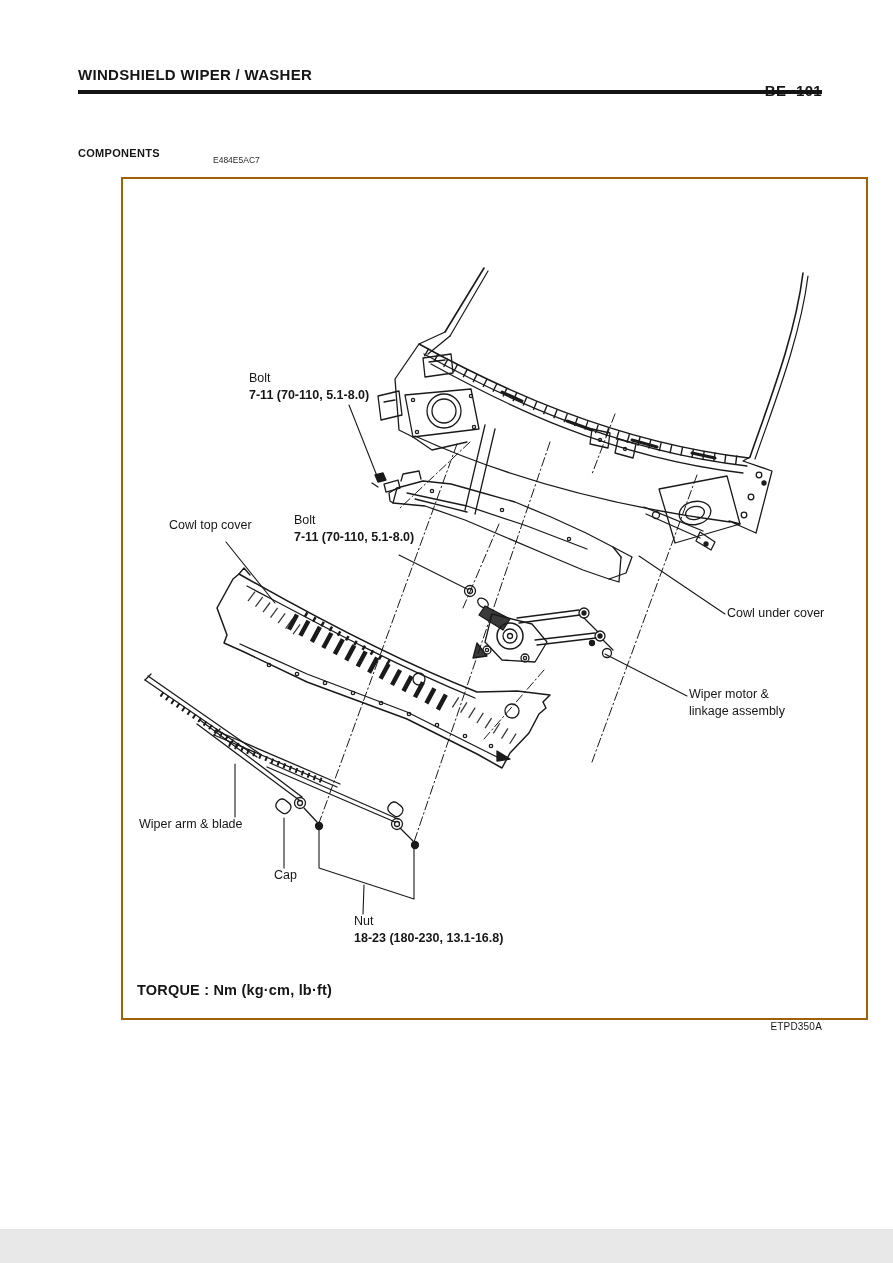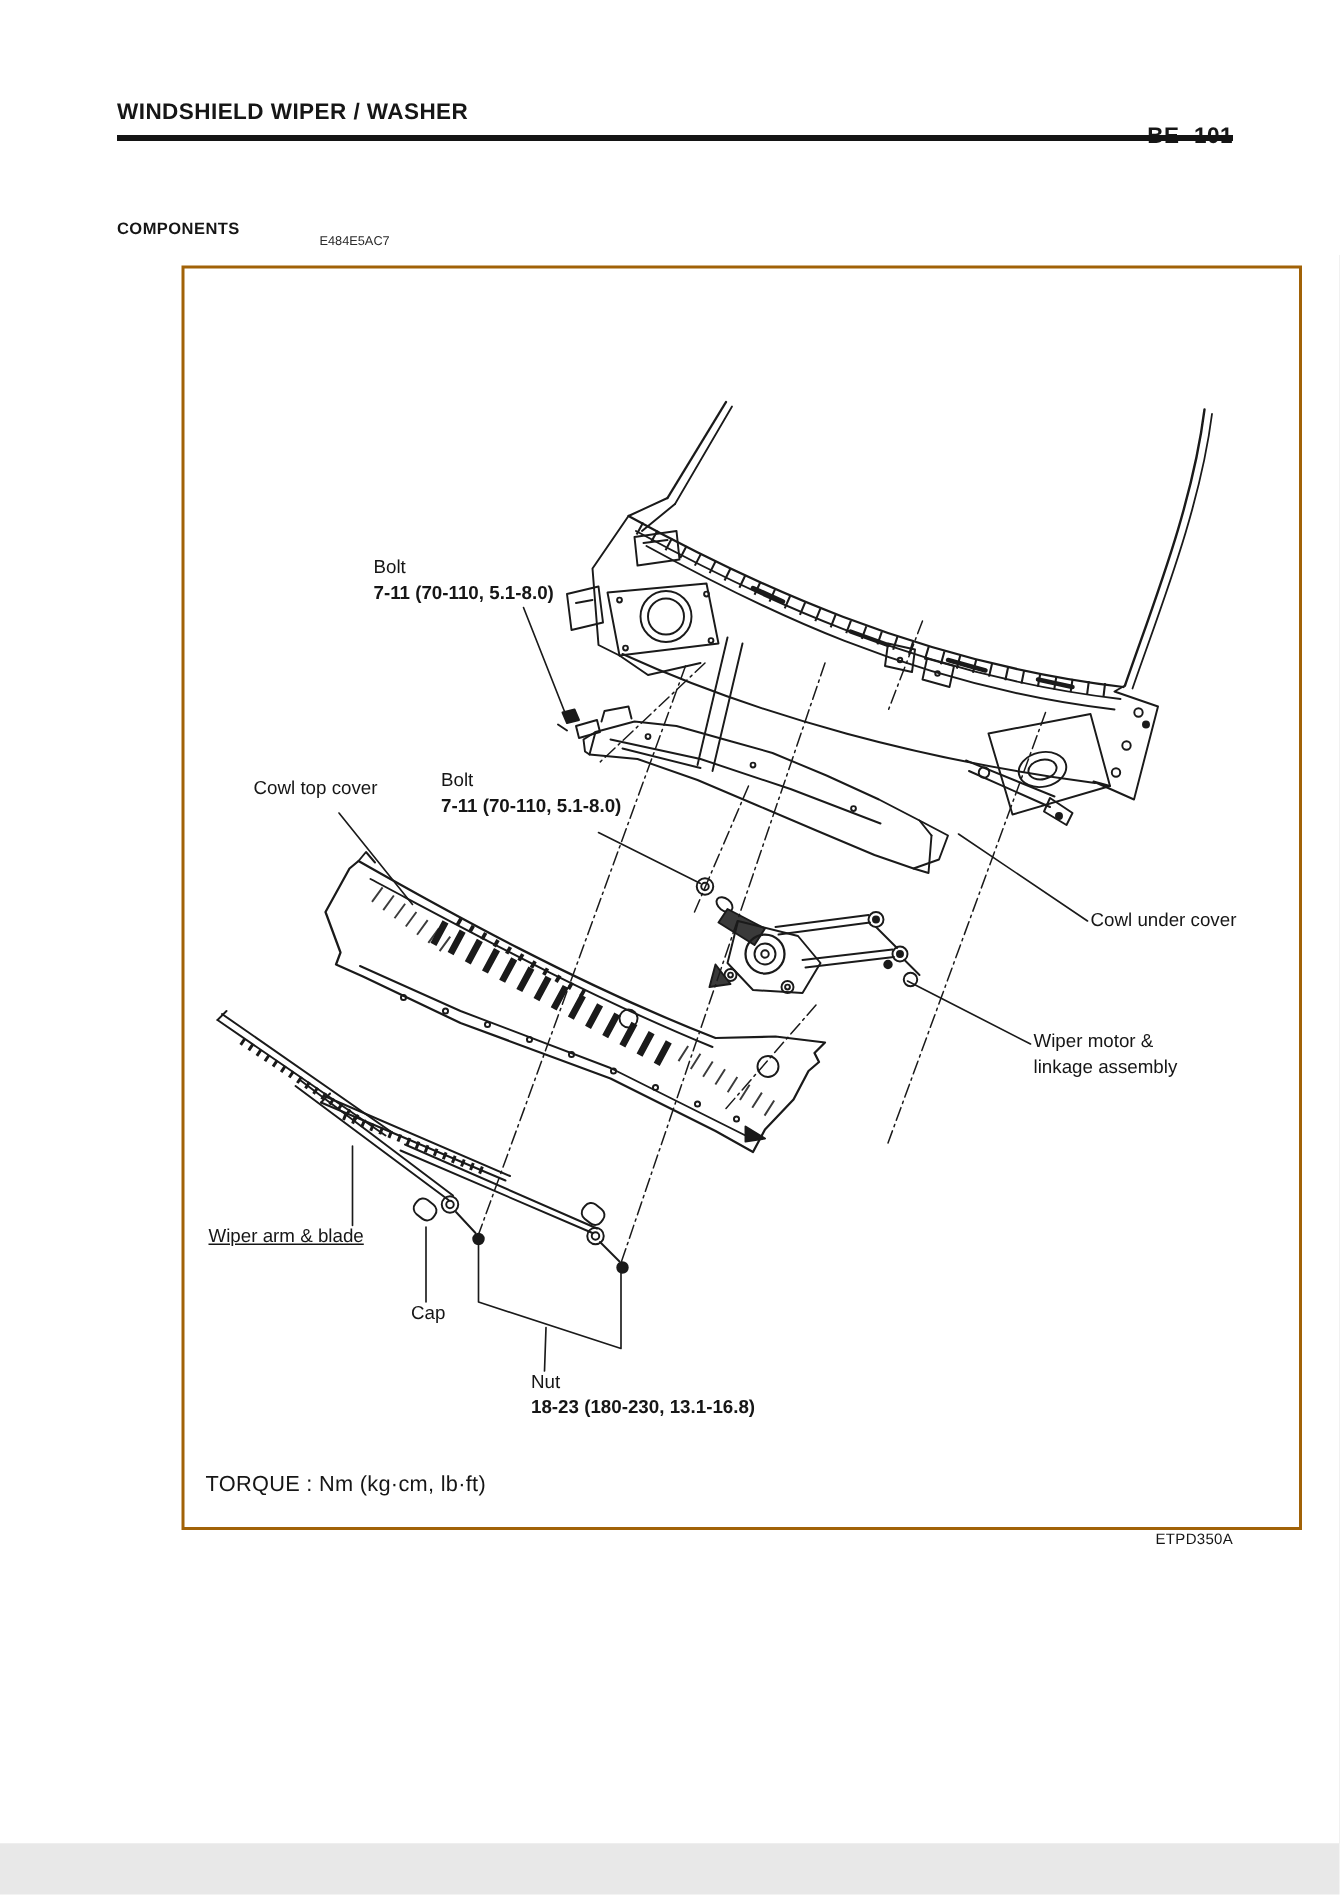--- a/index.html
+++ b/index.html
@@ -22,24 +22,24 @@
     border:2px solid #a16207;background:#fff;margin-left:45px;
   }
   .fig-box svg{position:absolute;left:0;top:0;}
   .fig-label{position:absolute;font-size:12.5px;line-height:17px;white-space:nowrap;}
   .fig-label .spec{font-weight:bold;}
   .lbl-bolt-upper{left:126px;top:191px;}
   .lbl-cowl-top{left:46px;top:338px;}
   .lbl-bolt-lower{left:171px;top:333px;}
   .lbl-cowl-under{left:604px;top:426px;}
   .lbl-wiper-motor{left:566px;top:507px;}
-  .lbl-wiper-arm{left:16px;top:637px;text-decoration:underline;}
+  .lbl-wiper-arm{left:16px;top:637px;}
   .lbl-cap{left:151px;top:688px;}
   .lbl-nut{left:231px;top:734px;}
-  .torque-note{position:absolute;left:14px;top:803px;font-size:14.5px;font-weight:normal;letter-spacing:.2px;}
+  .torque-note{position:absolute;left:14px;top:803px;font-size:14.5px;font-weight:bold;letter-spacing:.2px;}
   .fig-ref{position:absolute;right:71px;top:1021px;font-size:10px;letter-spacing:.2px;}
 </style>
 </head>
 <body>
 
 <div class="page">
 
   <div class="hdr-left">WINDSHIELD WIPER / WASHER</div>
   <div class="hdr-right">BE -101</div>
   <div class="hdr-rule"></div>

